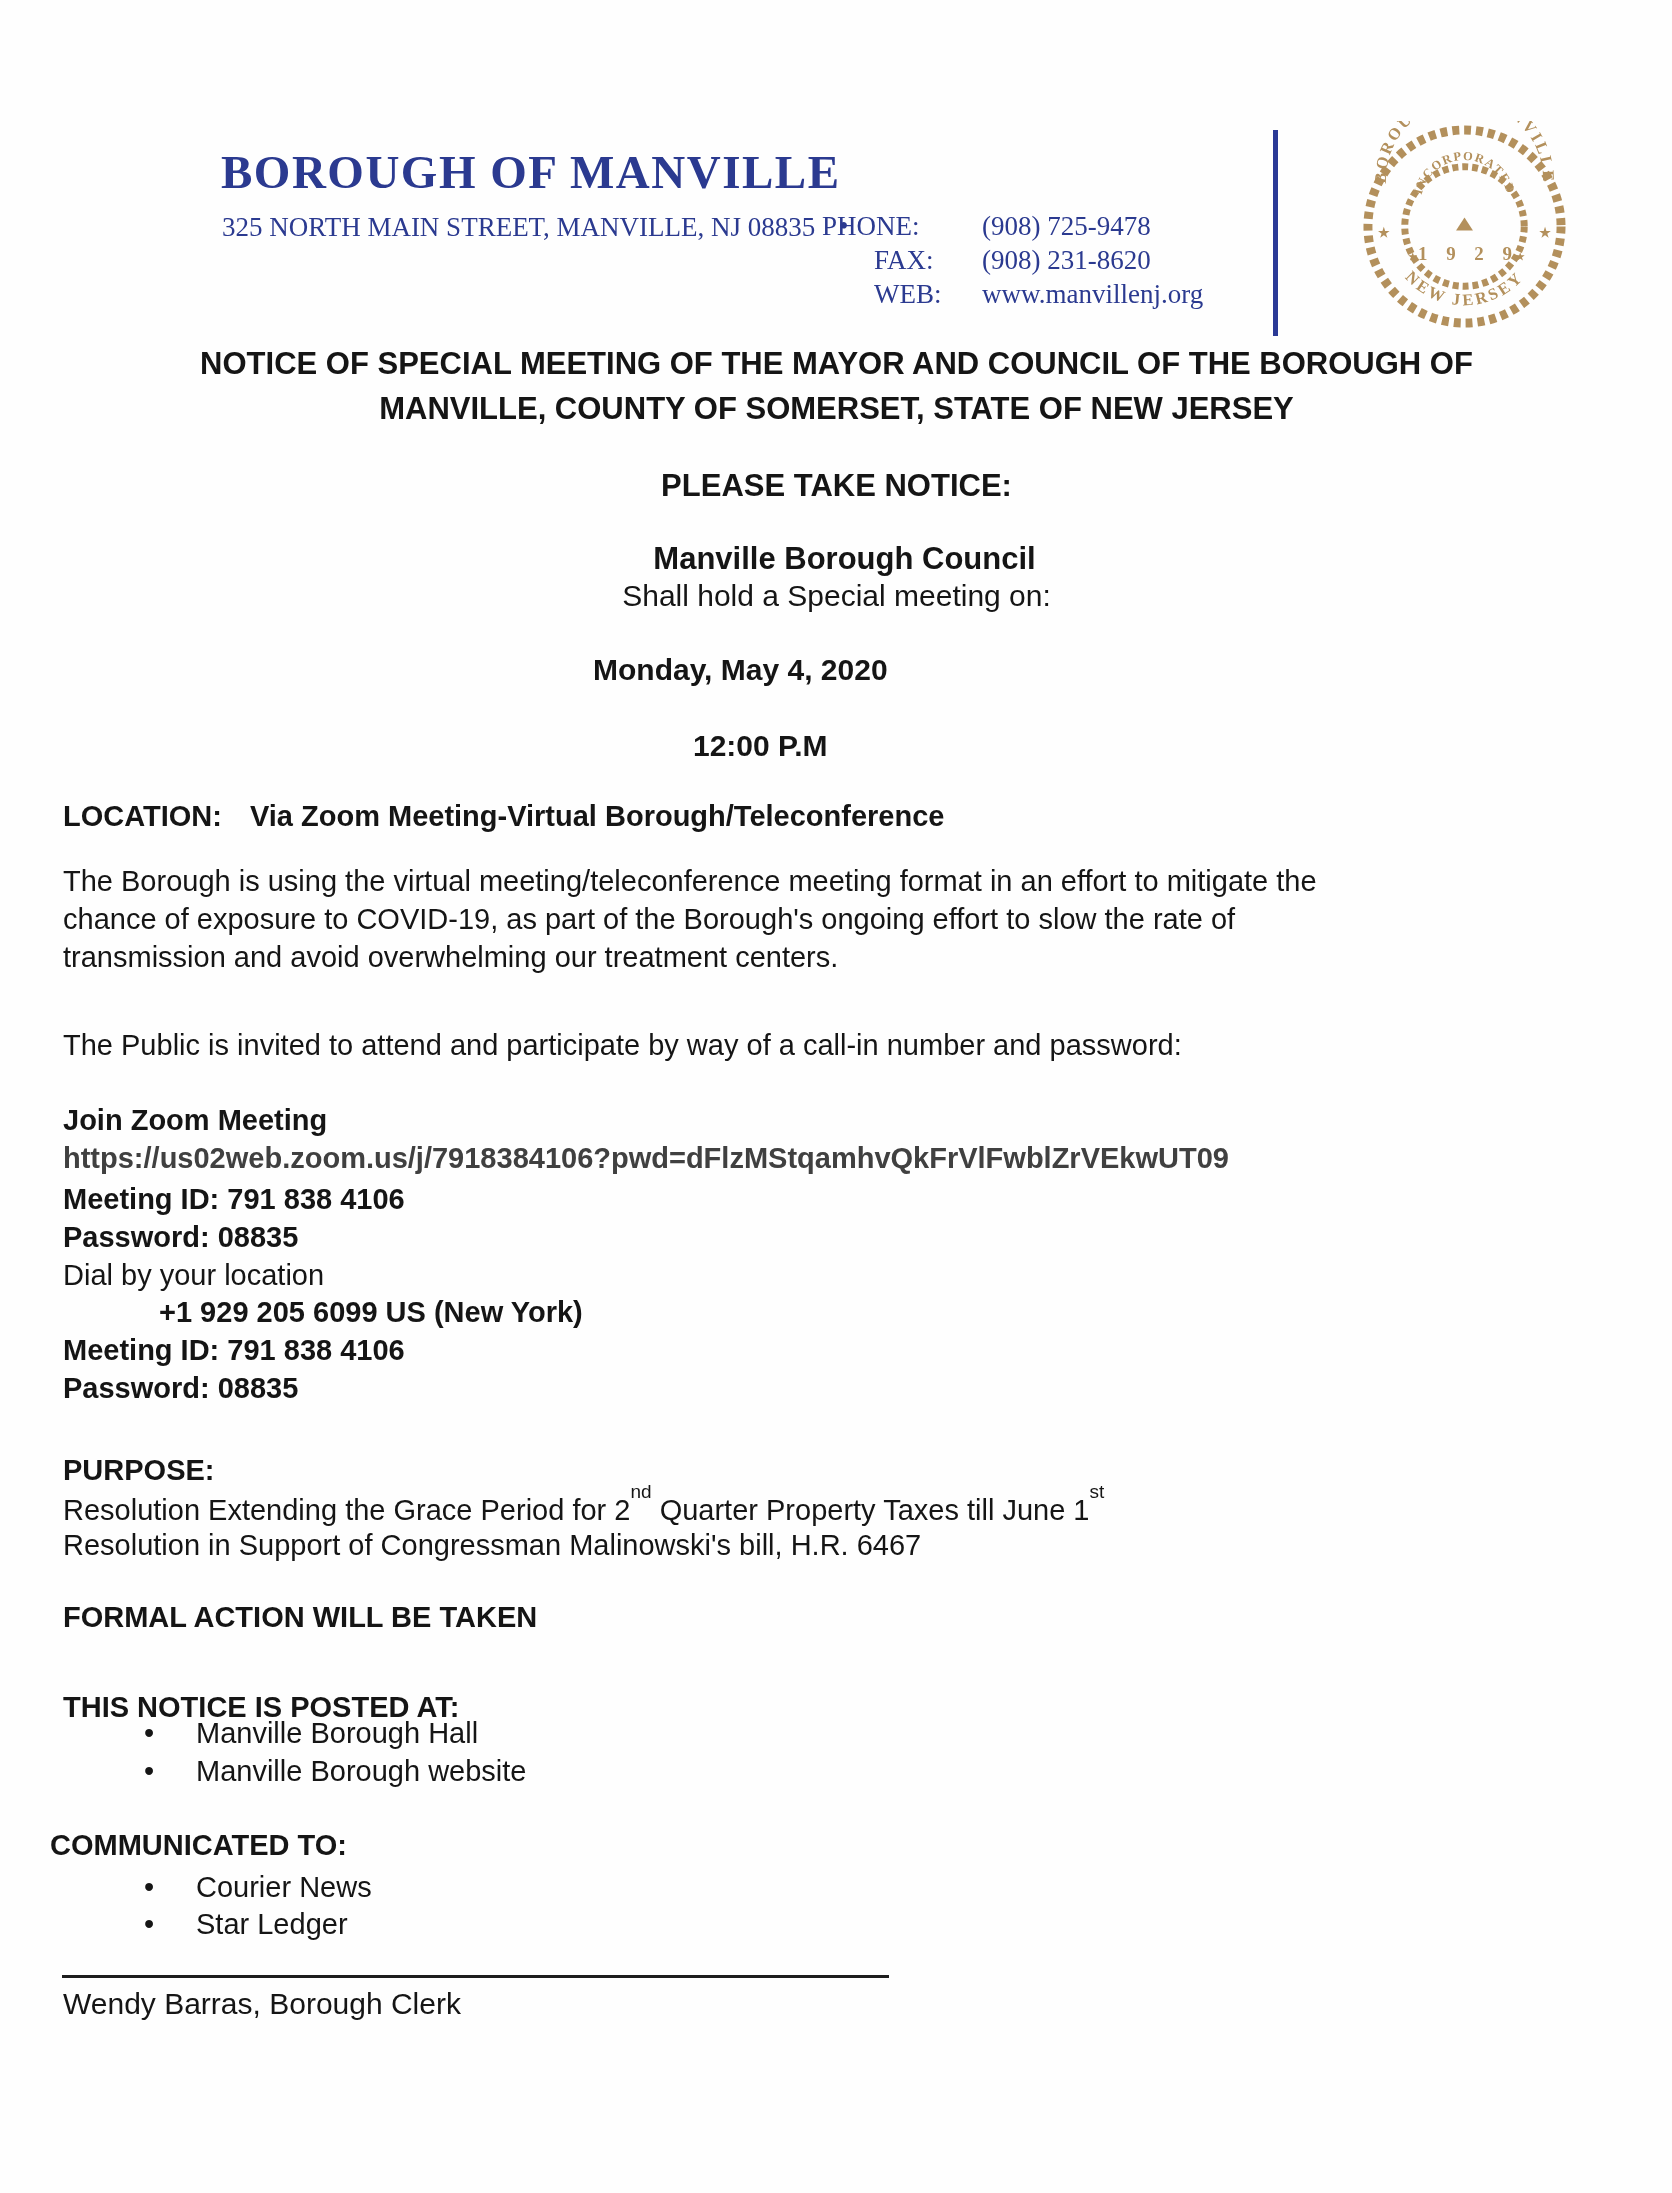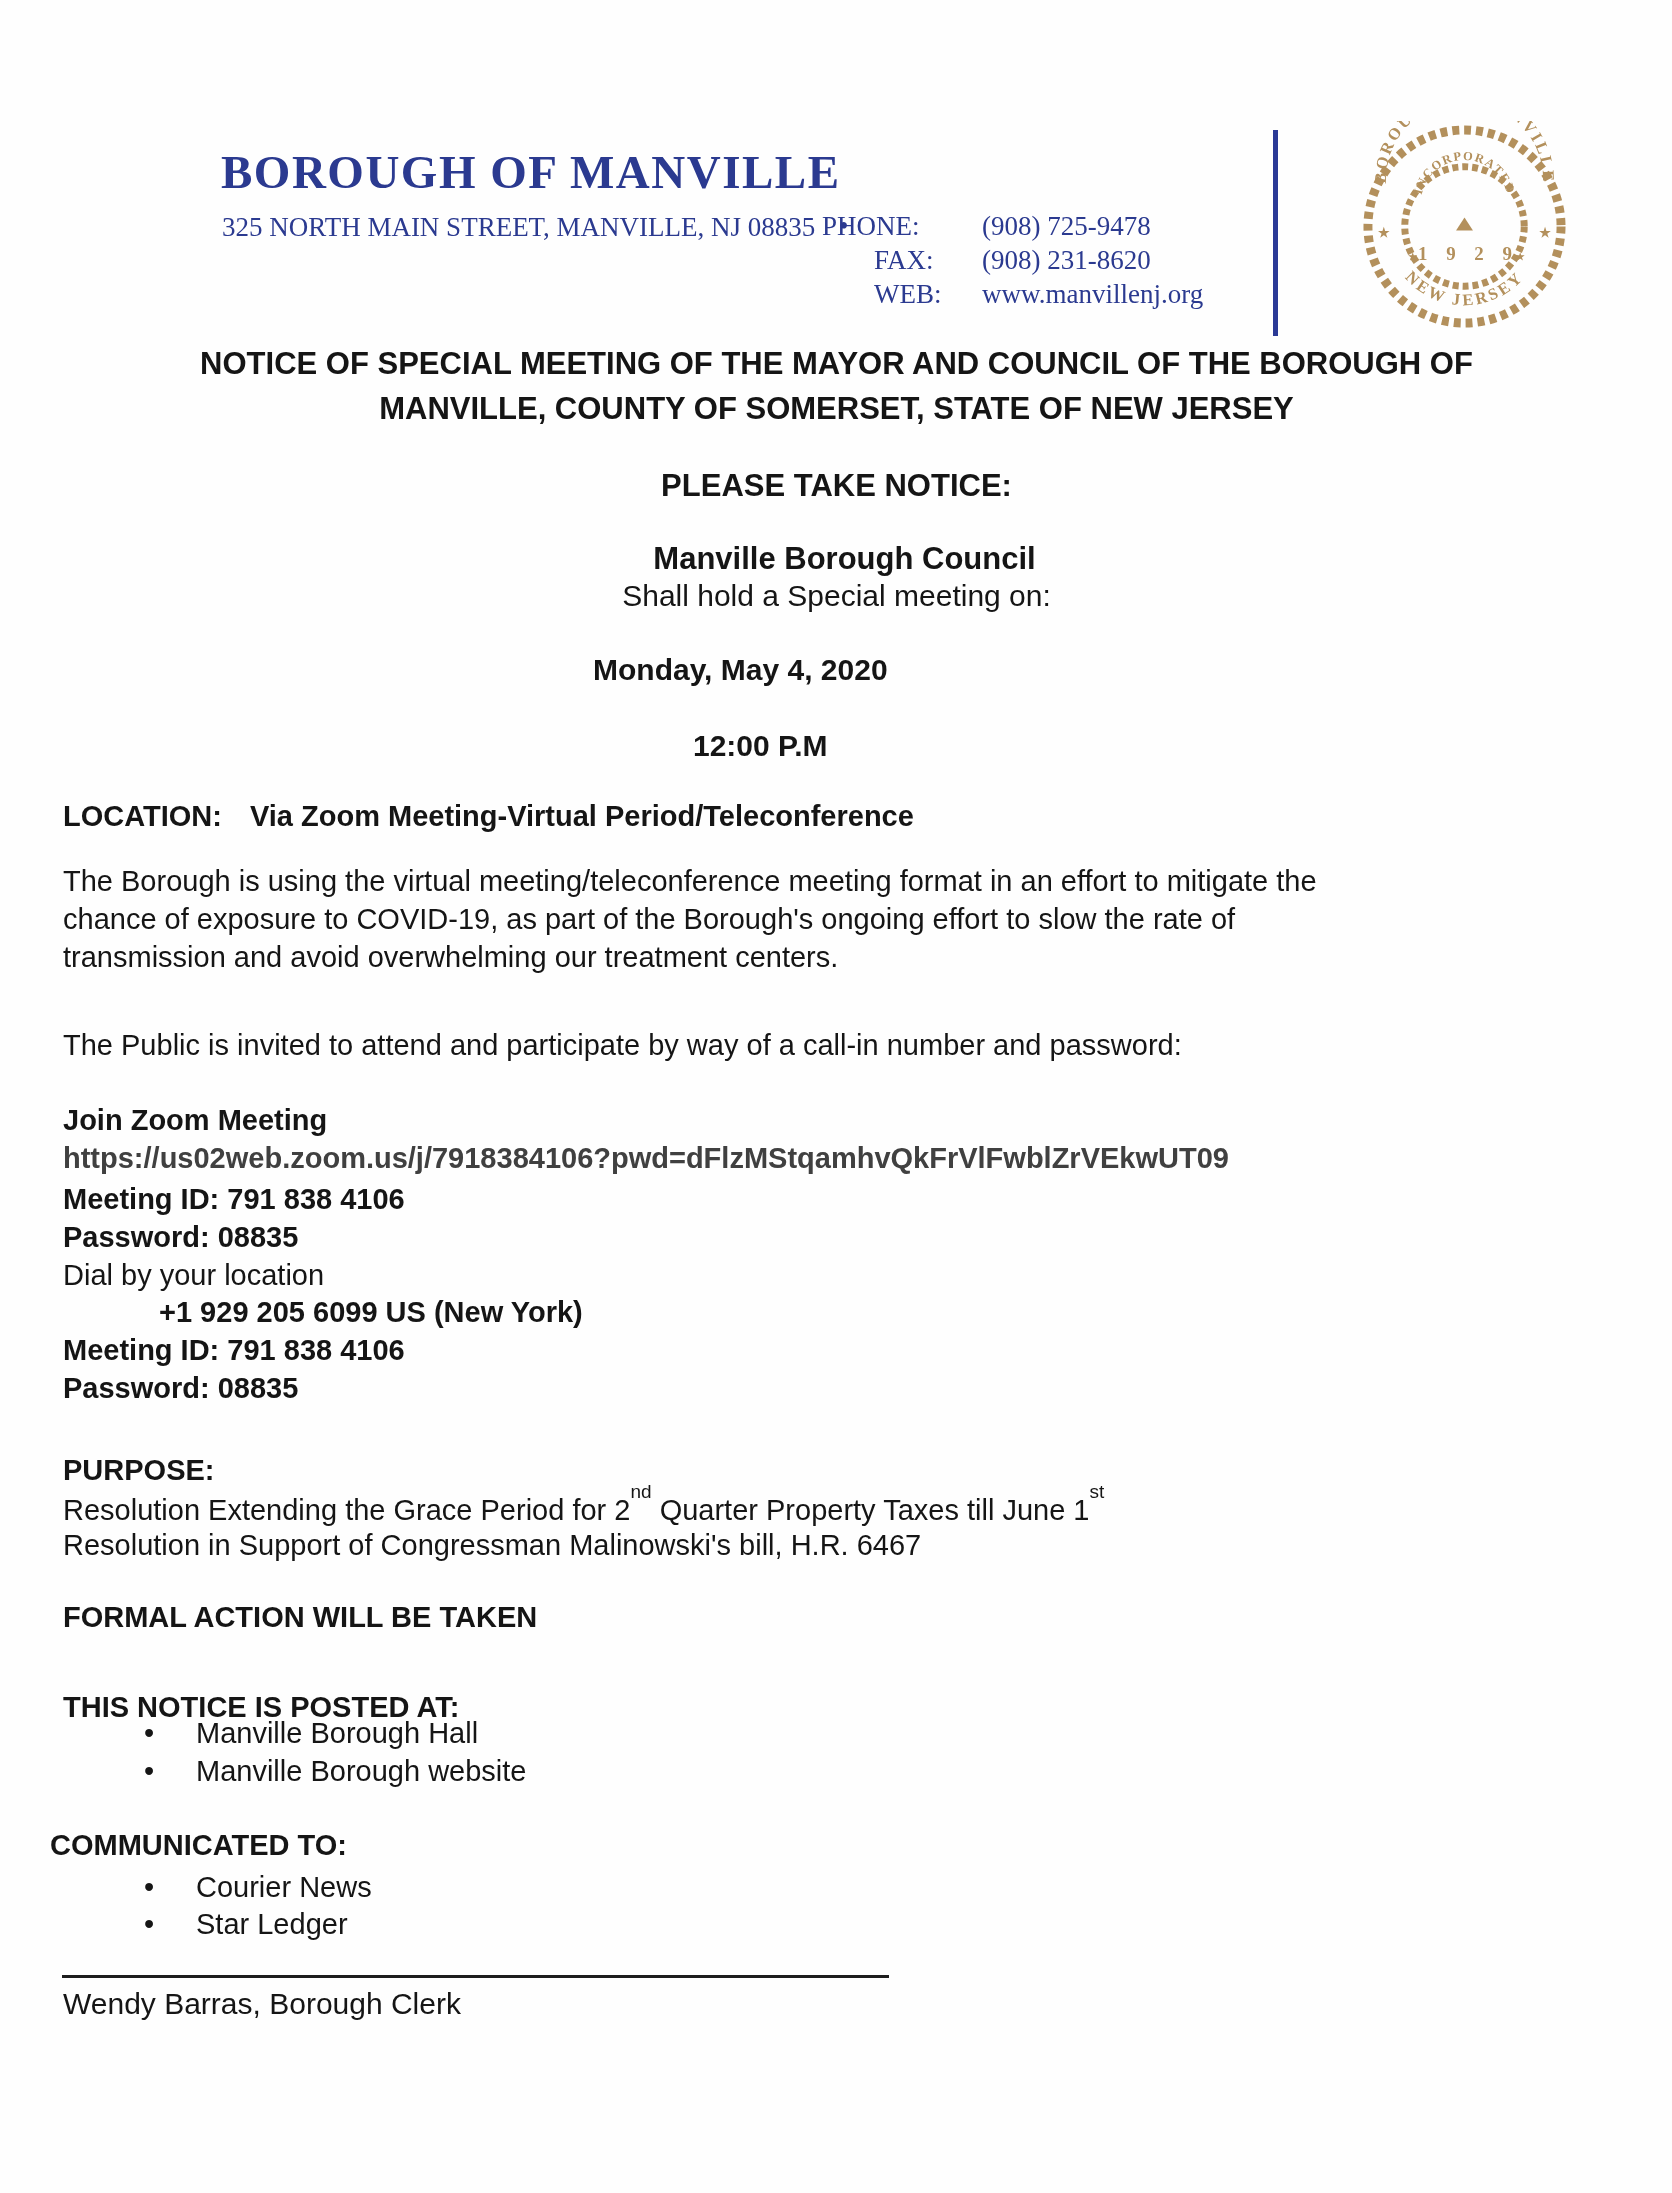--- a/index.html
+++ b/index.html
@@ -82,21 +82,21 @@
 
   <div class="abs center t31 b" style="top:468px;">PLEASE TAKE NOTICE:</div>
 
   <div class="abs center t31 b" style="top:541px;margin-left:8px;">Manville Borough Council</div>
   <div class="abs center t30" style="top:579px;">Shall hold a Special meeting on:</div>
 
   <div class="abs t30 b" style="left:593px;top:653px;">Monday, May 4, 2020</div>
   <div class="abs t30 b" style="left:693px;top:729px;">12:00 P.M</div>
 
   <div class="abs t b" style="left:63px;top:800px;">
-    <span>LOCATION:</span><span style="display:inline-block;width:28px;"></span><span>Via Zoom Meeting-Virtual Period/Teleconference</span>
+    <span>LOCATION:</span><span style="display:inline-block;width:28px;"></span><span>Via Zoom Meeting-Virtual Borough/Teleconference</span>
   </div>
 
   <div class="abs t para" style="left:63px;top:862px;">
     <div>The Borough is using the virtual meeting/teleconference meeting format in an effort to mitigate the</div>
     <div>chance of exposure to COVID-19, as part of the Borough's ongoing effort to slow the rate of</div>
     <div>transmission and avoid overwhelming our treatment centers.</div>
   </div>
 
   <div class="abs t" style="left:63px;top:1029px;">The Public is invited to attend and participate by way of a call-in number and password:</div>
 

